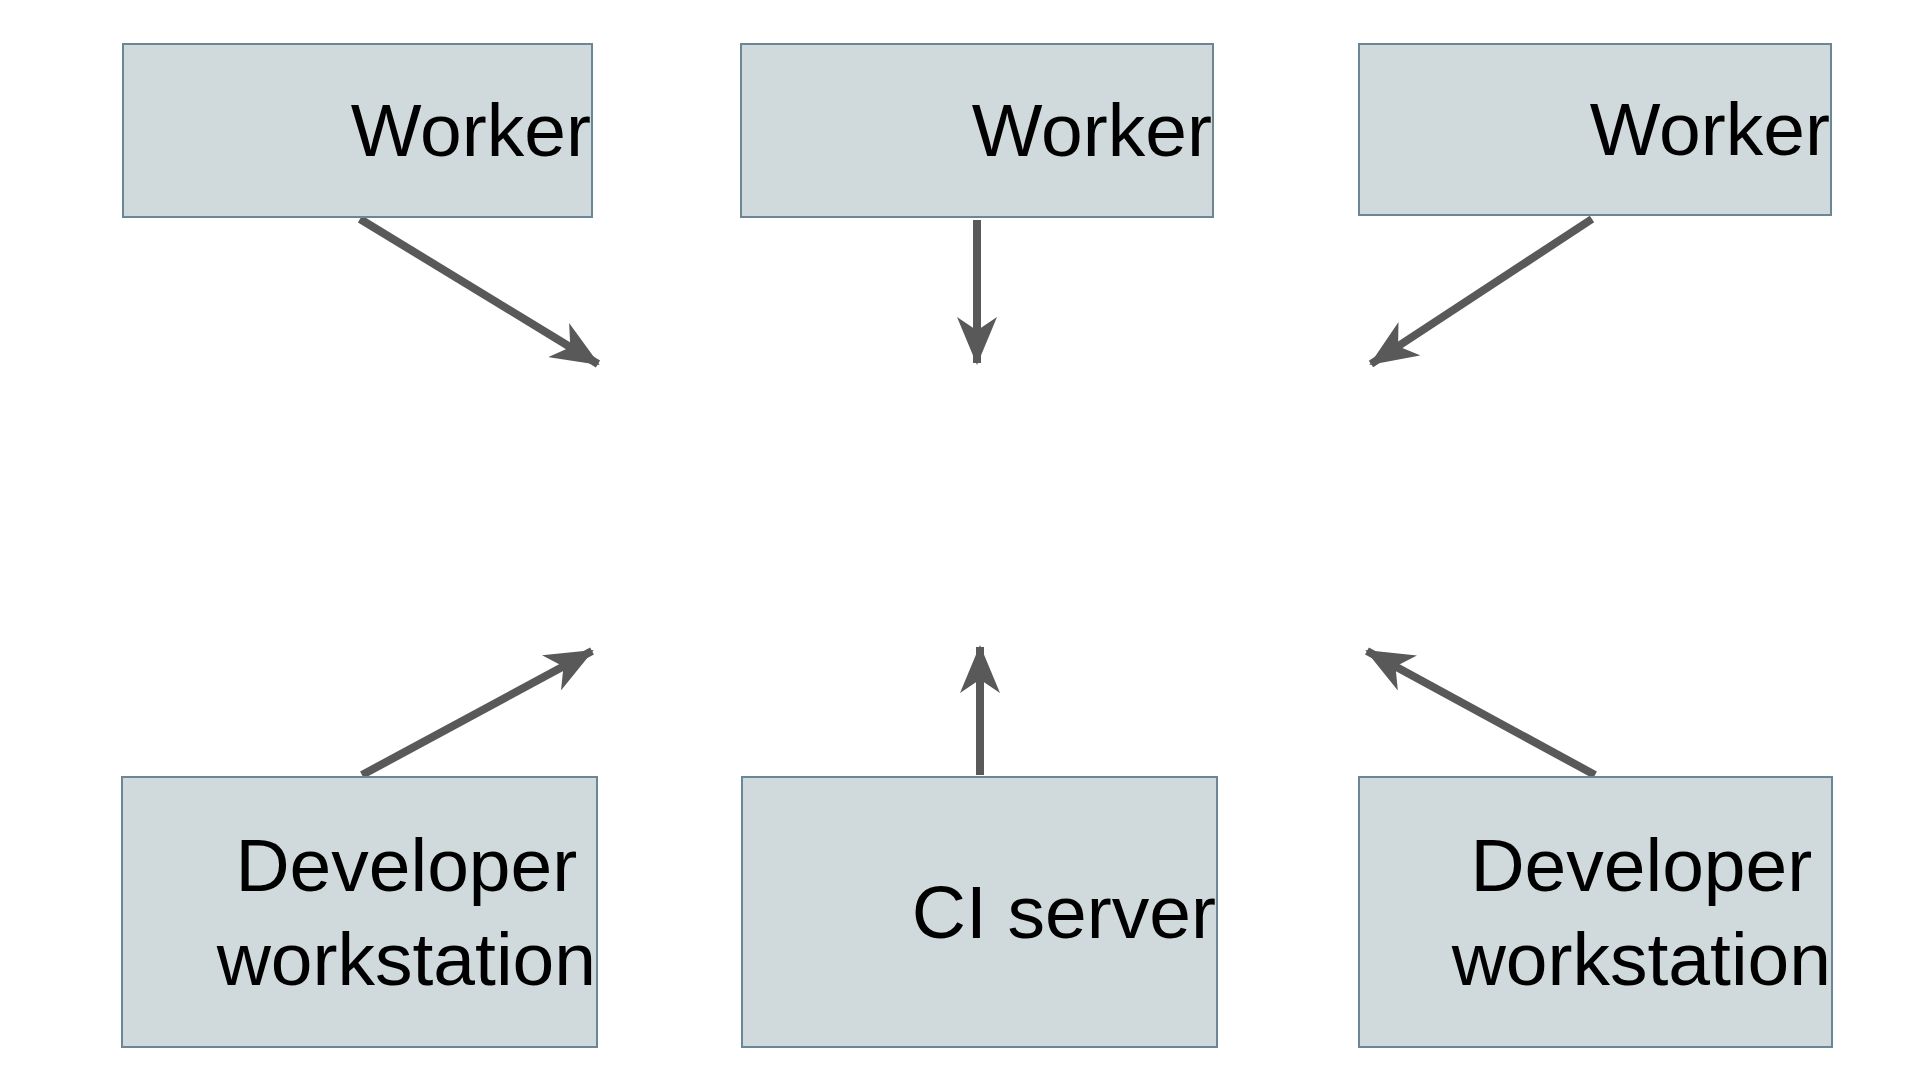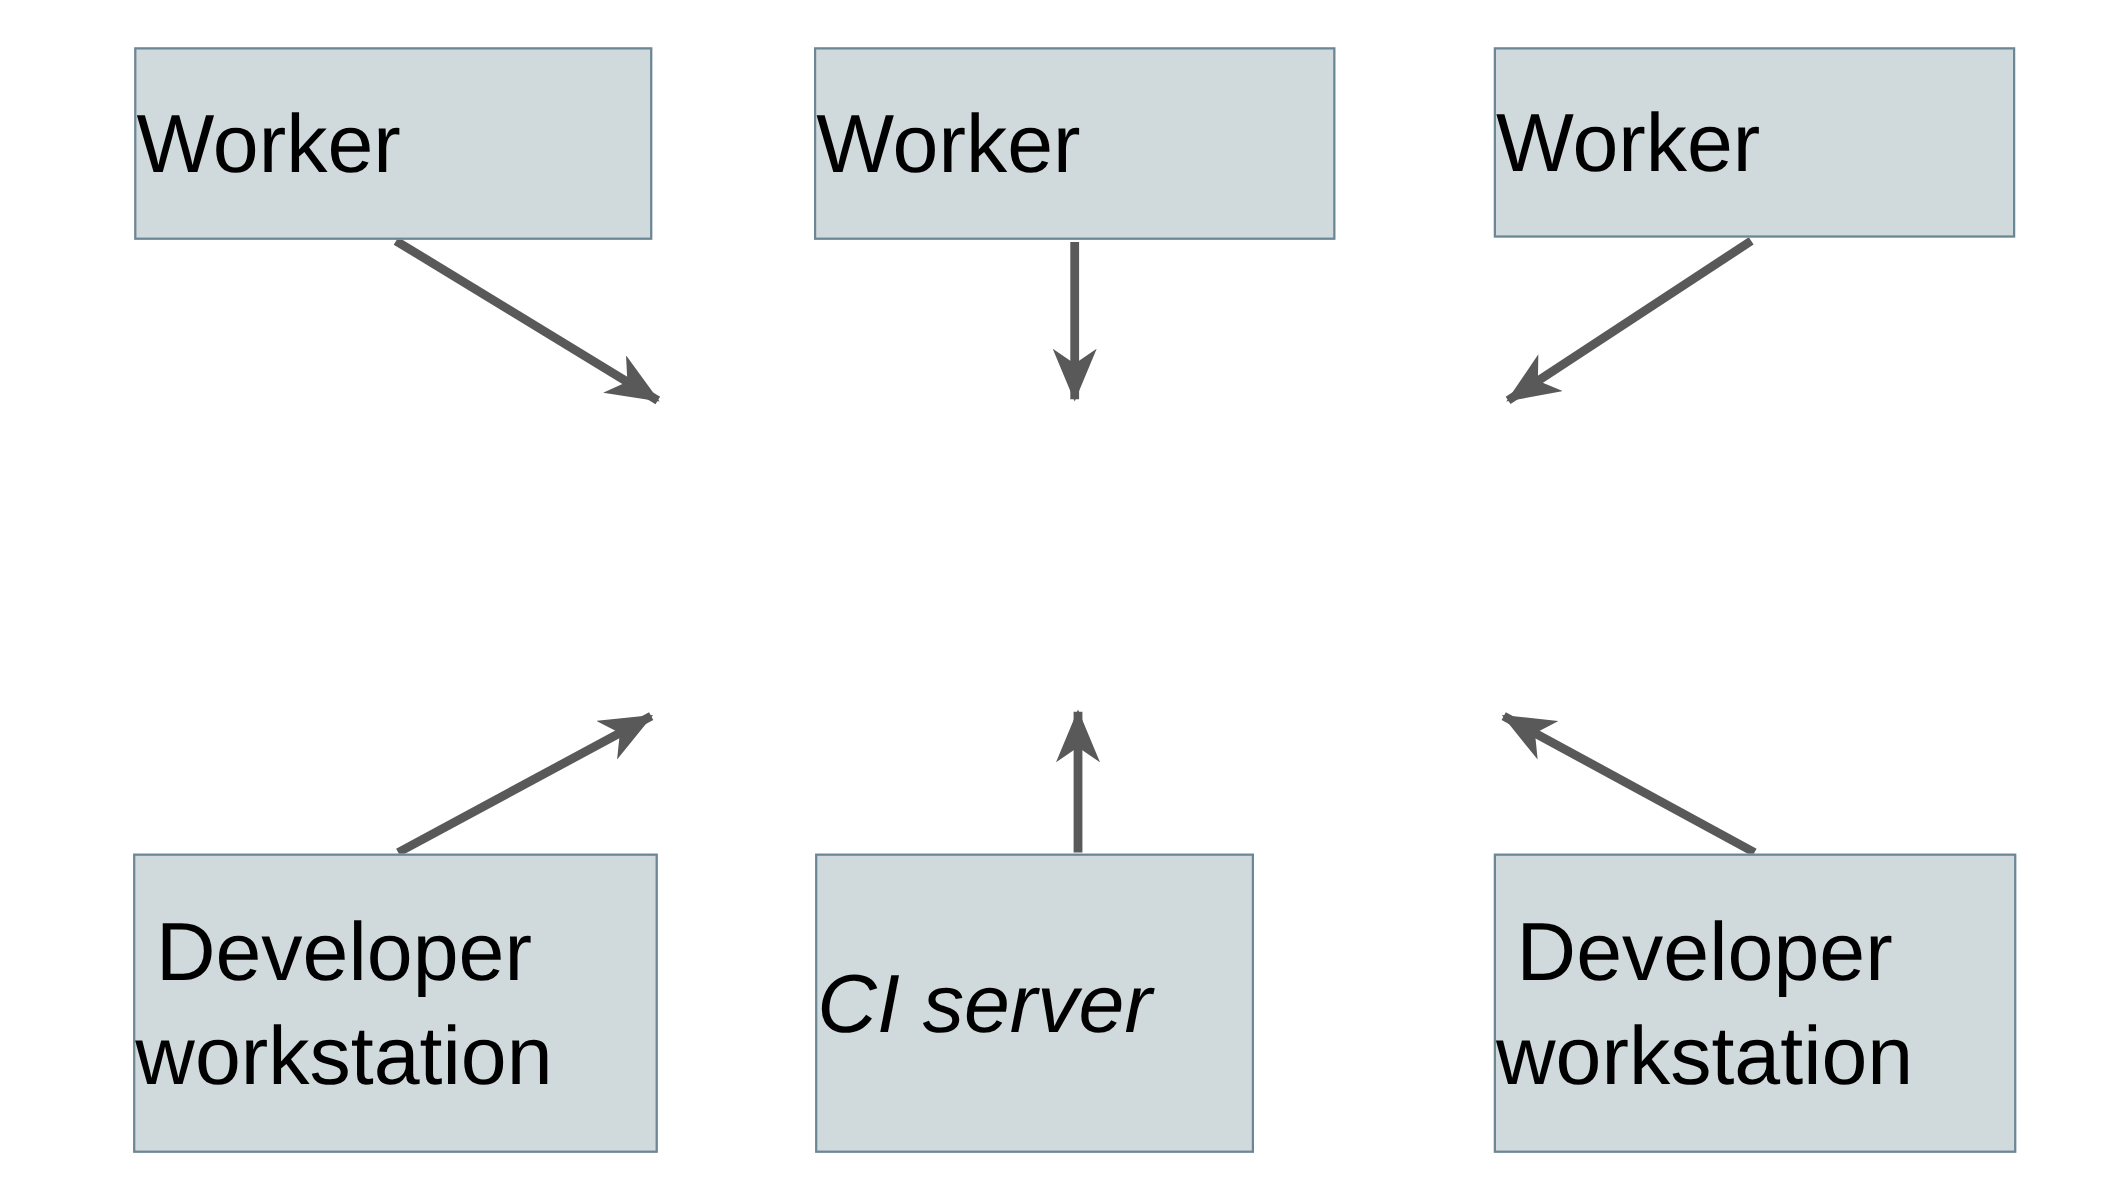--- a/index.html
+++ b/index.html
@@ -15,37 +15,37 @@
     overflow: hidden;
     font-family: "Liberation Sans", "DejaVu Sans", sans-serif;
   }
   .node {
     position: absolute;
     box-sizing: border-box;
     background: var(--node-fill, #d0d9dc);
     border: 2px solid var(--node-border, #6b8694);
     display: flex;
     align-items: center;
-    justify-content: flex-start;
+    justify-content: flex-end;
   }
   .node-label {
     color: var(--text, #000000);
     font-size: 75px;
     line-height: 1.26;
     text-align: center;
     white-space: pre-line;
     letter-spacing: 0px;
   }
   
   .n-worker1      { left: 122px;  top: 43px;  width: 471px; height: 175px; }
   .n-worker2      { left: 740px;  top: 43px;  width: 474px; height: 175px; }
   .n-worker3      { left: 1358px; top: 43px;  width: 474px; height: 173px; }
   .n-build-master { left: 594px;  top: 368px; width: 766px; height: 273px; }
   .n-dev-left     { left: 121px;  top: 776px; width: 477px; height: 272px; }
-  .n-ci-server    { left: 741px;  top: 776px; width: 399px; height: 272px; font-style: italic; }
+  .n-ci-server    { left: 741px;  top: 776px; width: 477px; height: 272px; }
   .n-dev-right    { left: 1358px; top: 776px; width: 475px; height: 272px; }
 
   .arrows-layer {
     position: absolute;
     left: 0; top: 0;
     width: 1910px;
     height: 1090px;
     pointer-events: none;
   }
   .arrows-layer line {

